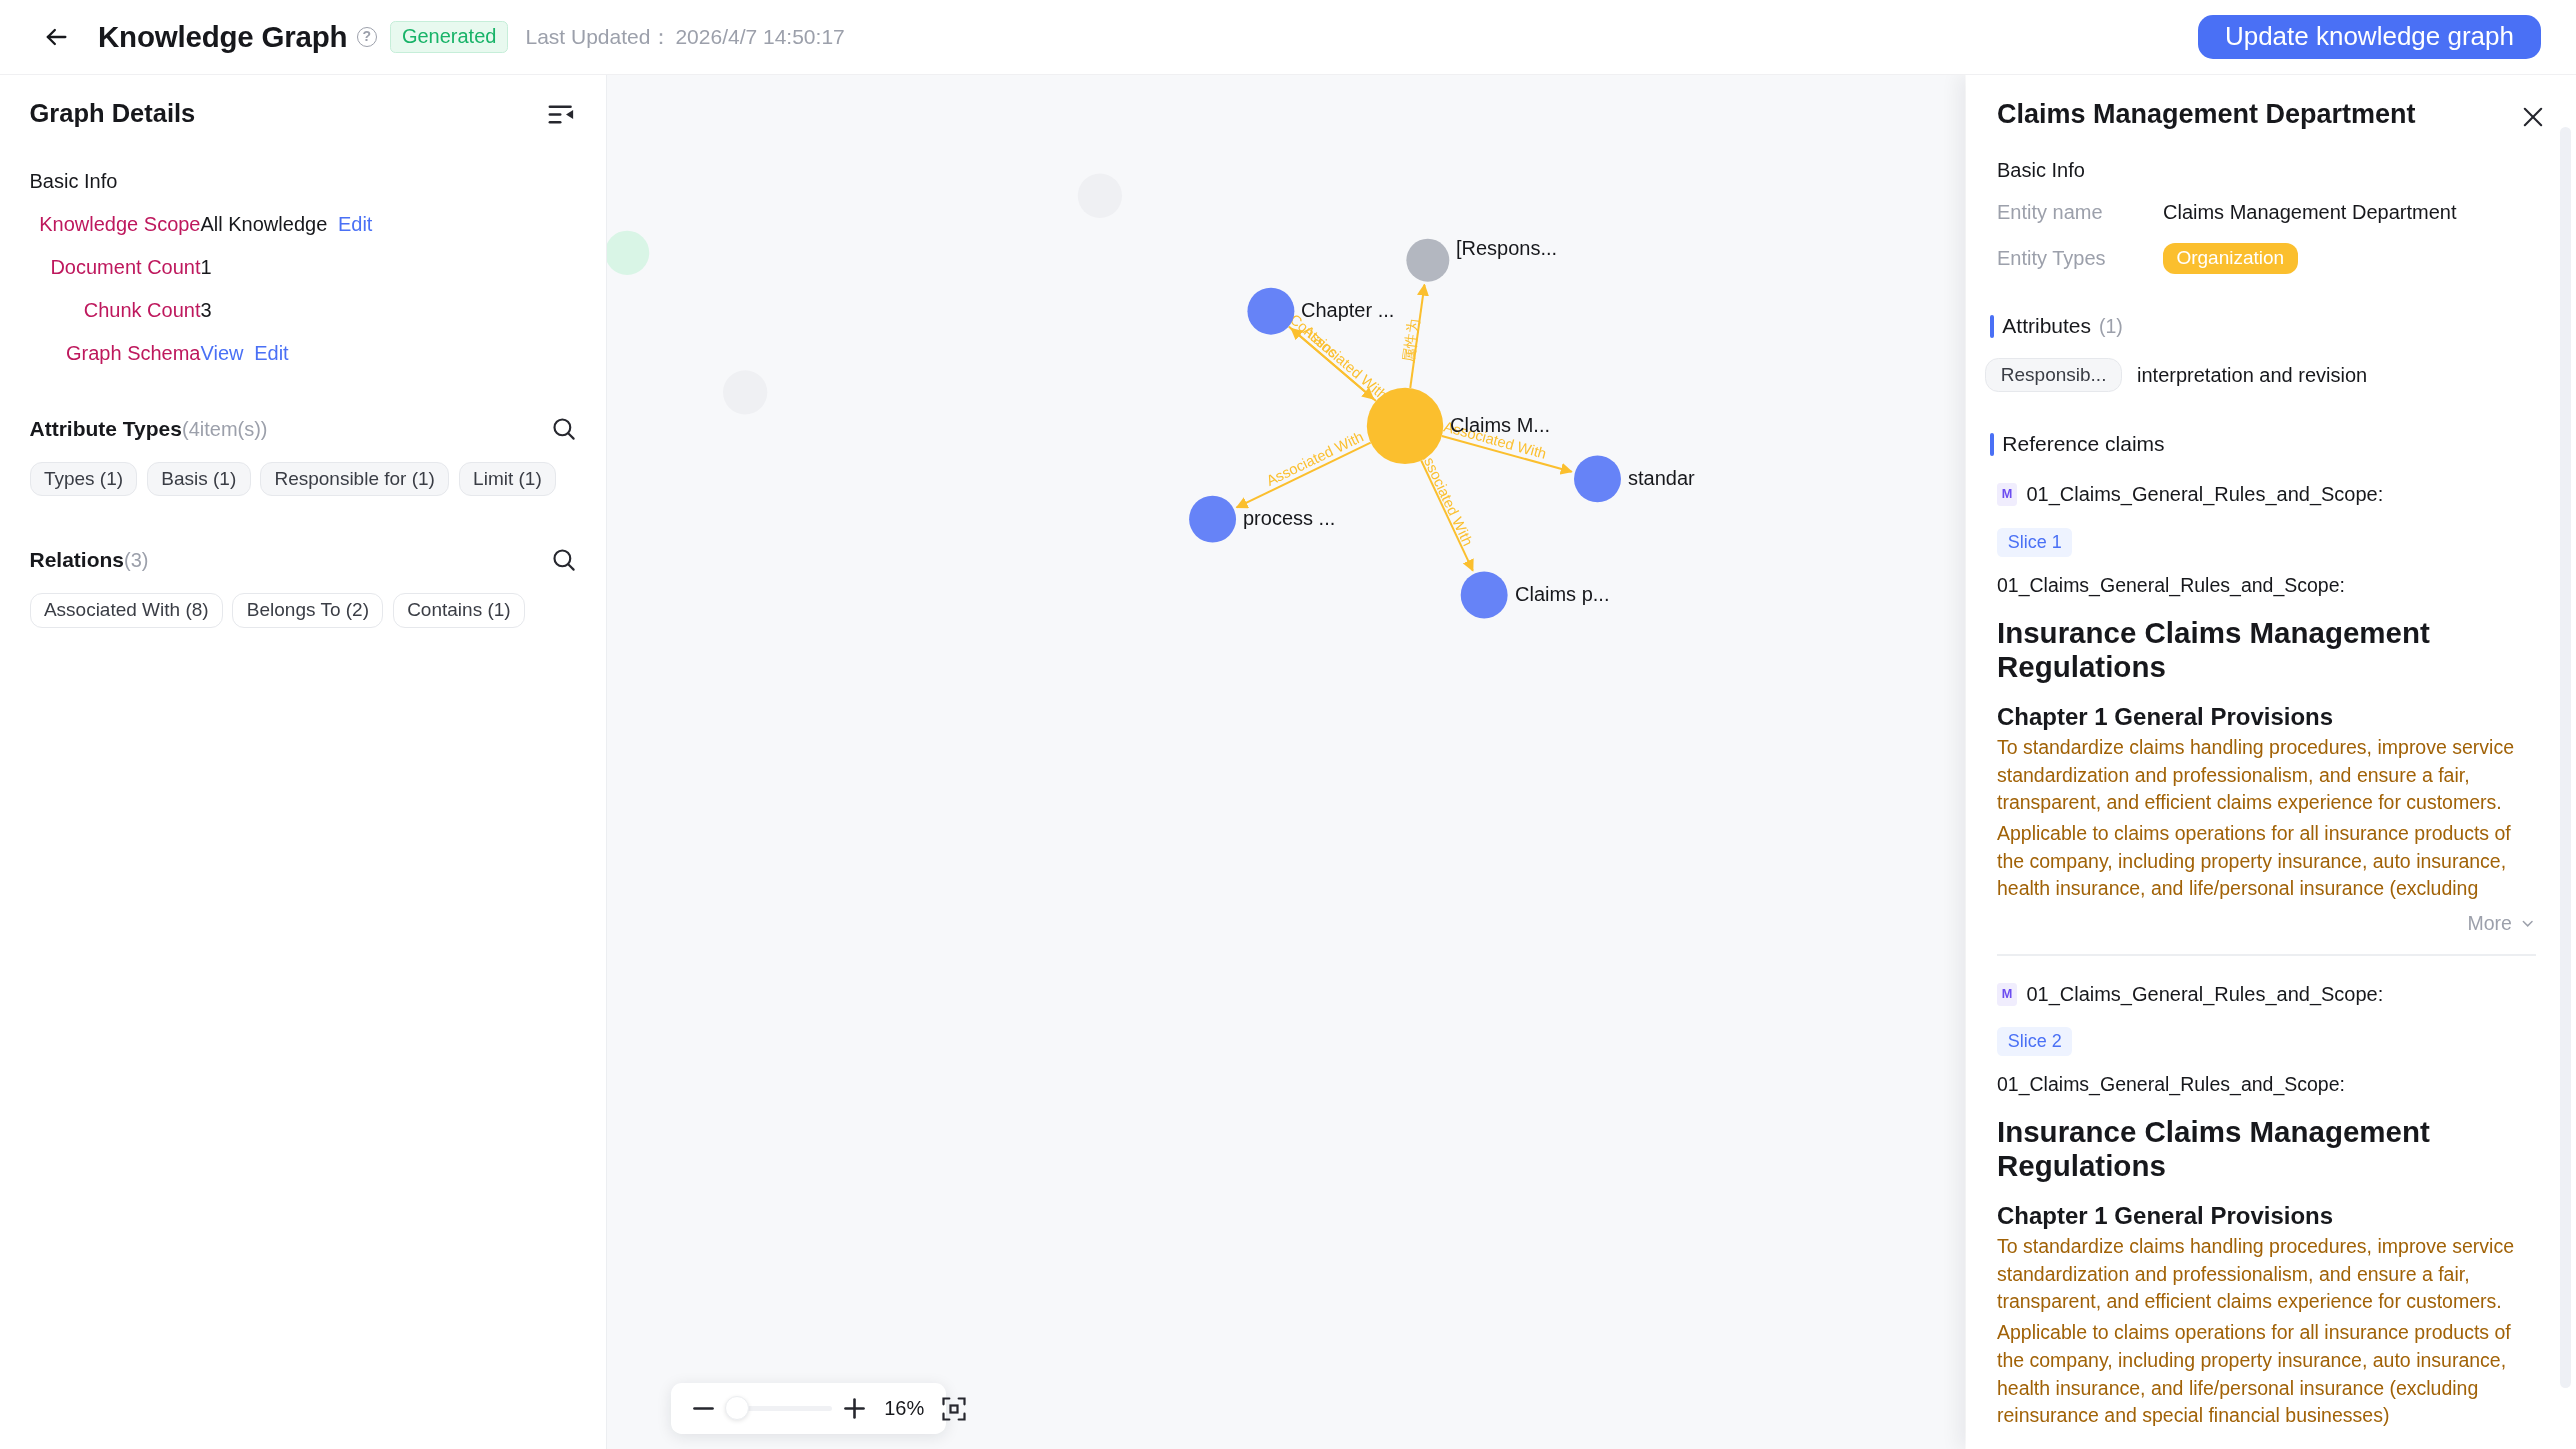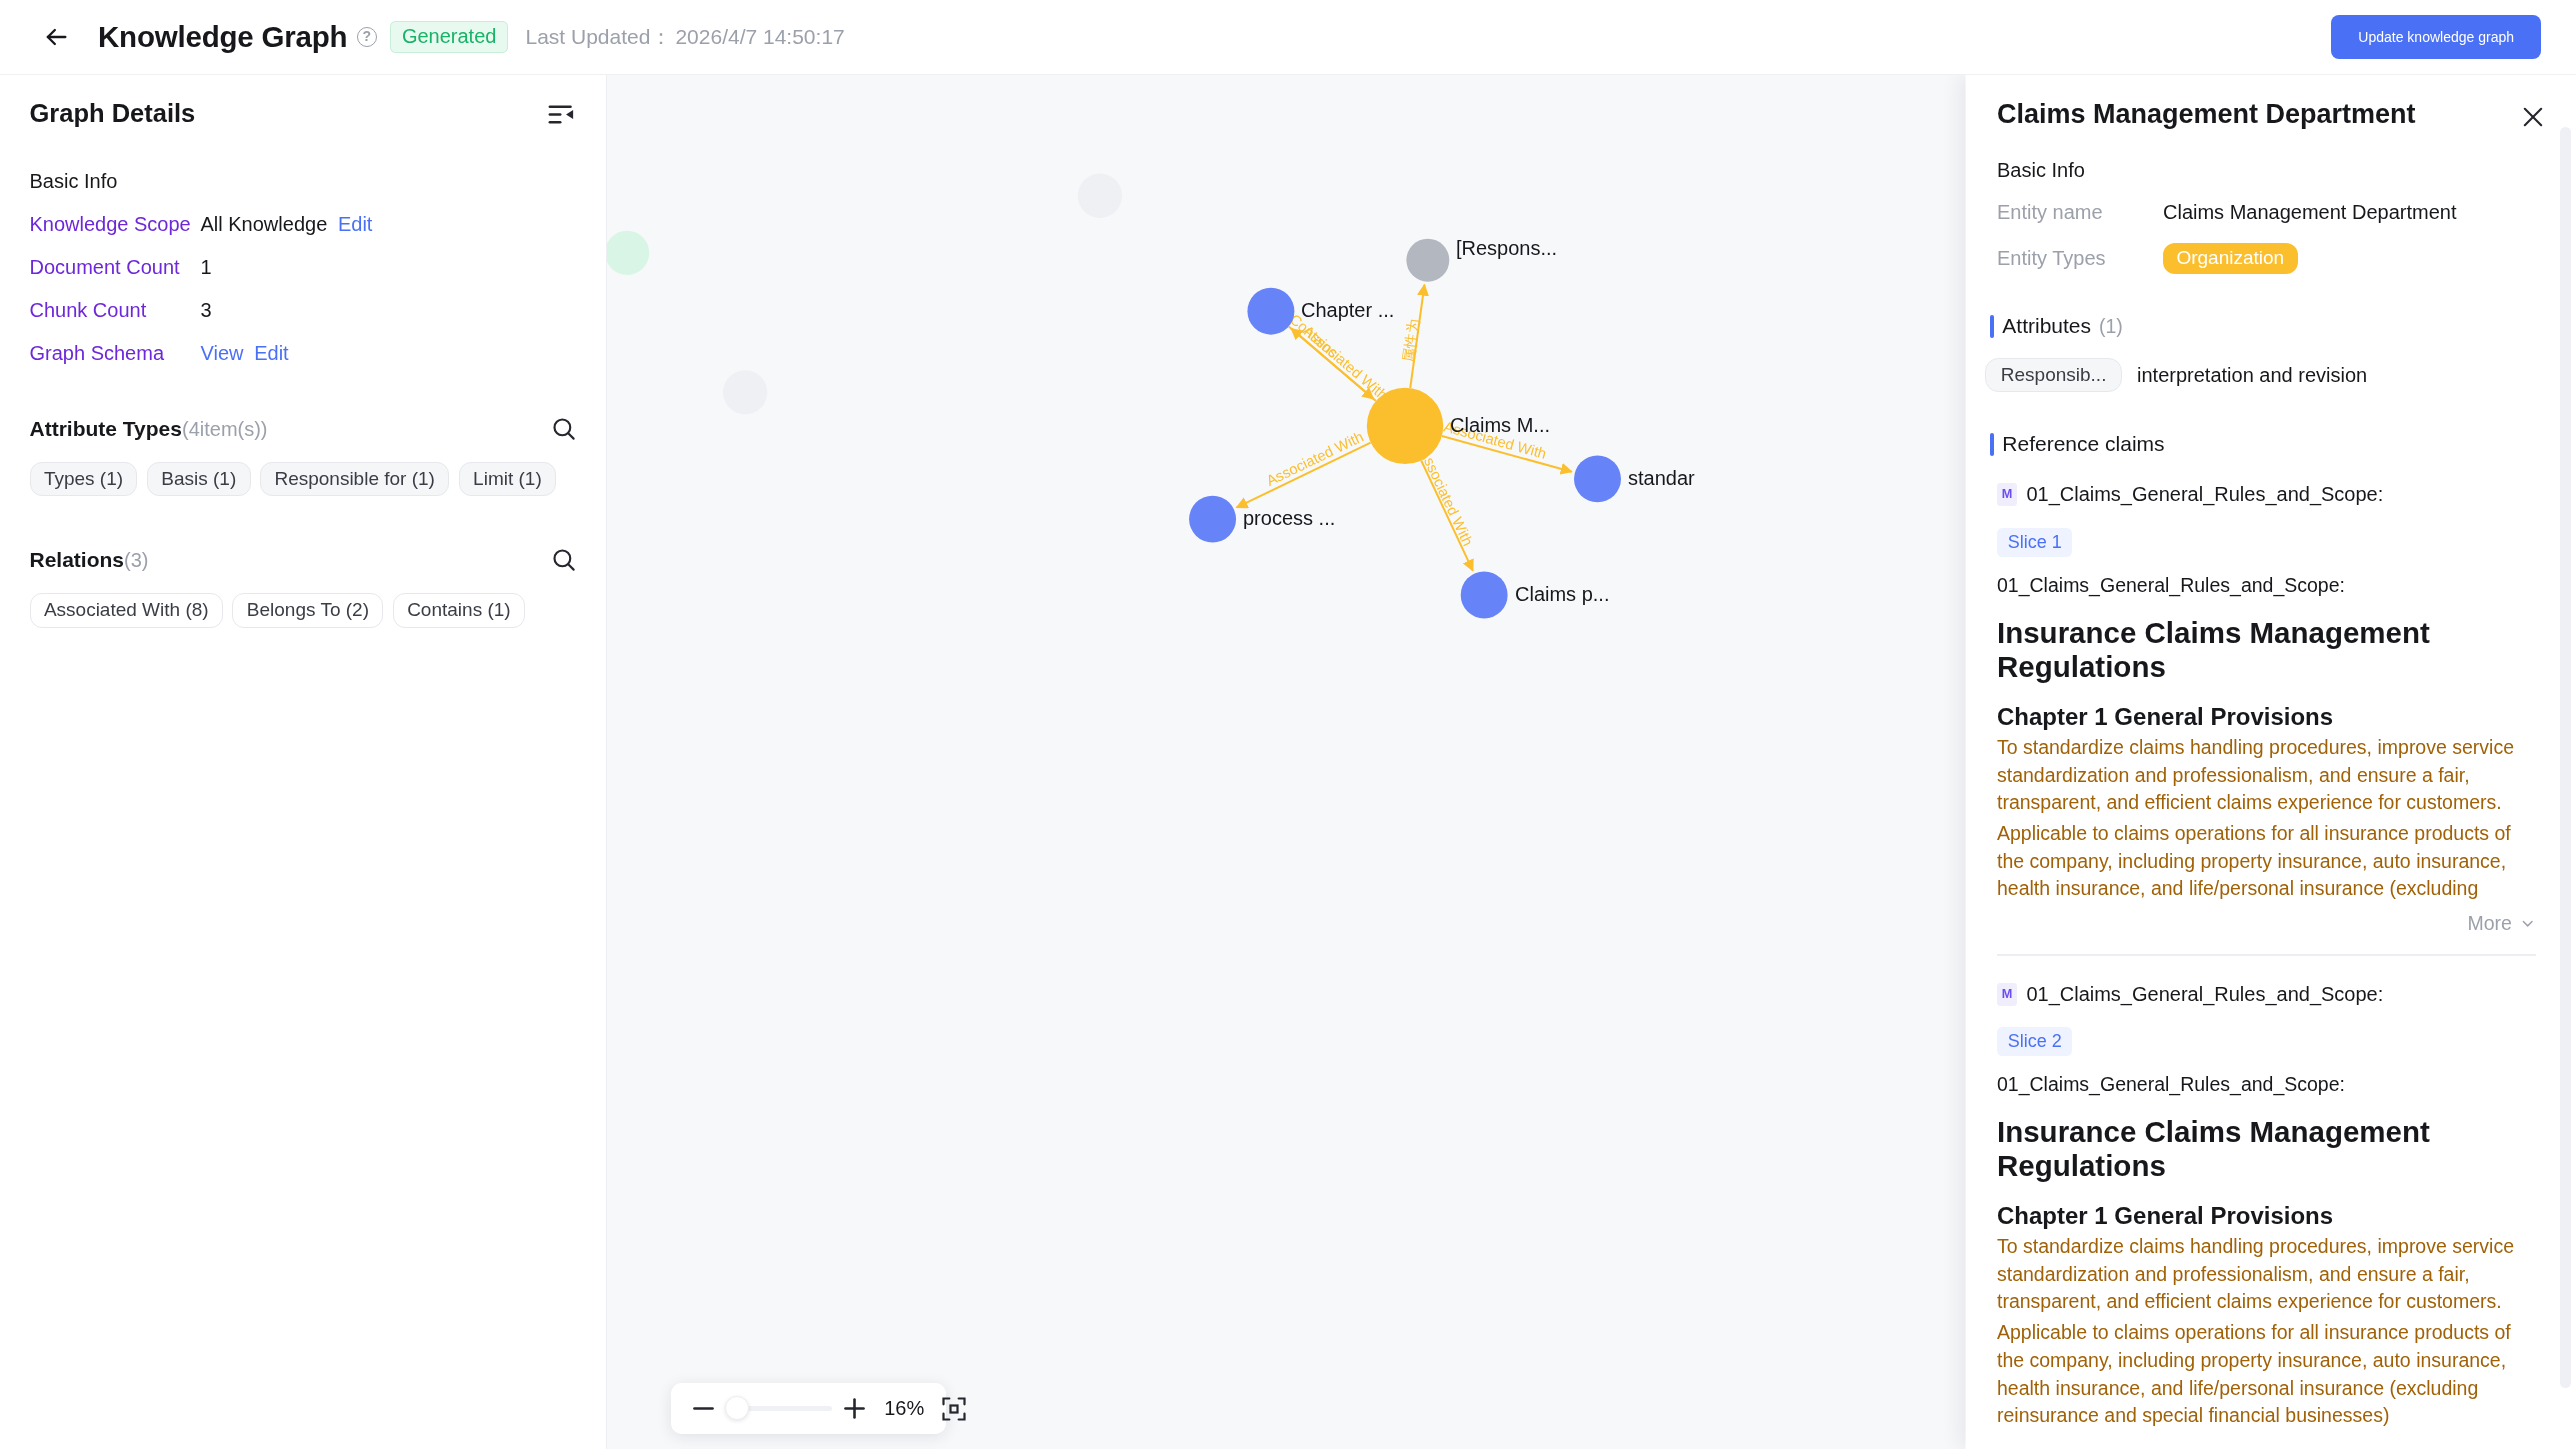--- a/index.html
+++ b/index.html
@@ -40,22 +40,22 @@
     background: #e8f9ef; border: 1.3px solid #c6eed9; border-radius: 5.4px;
     color: #18b368; font-size: 20px; line-height: 1;
   }
   #last-updated-label {
     margin-left: 17.4px; color: #9ca0ab; font-size: 21px; white-space: pre;
   }
   #last-updated-value { color: #9ca0ab; font-size: 21px; margin-left: 4px; }
   #update-btn {
     position: absolute; right: 35px; top: 14.8px;
     height: 44px; padding: 0 27px;
-    background: #4a70f5; color: #ffffff; border: none; border-radius: 8px;
-    font-size: 14px; font-family: inherit; cursor: pointer;
+    background: #4a70f5; color: #ffffff; border: none; border-radius: 15px;
+    font-size: 26px; font-family: inherit; cursor: pointer;
     display: flex; align-items: center;
   }
 
   
   #sidebar {
     position: absolute; top: 75px; left: 0; width: 607px; height: 1374px;
     background: #ffffff; border-right: 1.3px solid #eceef1;
     z-index: 30;
   }
   #sidebar-header {
@@ -66,21 +66,21 @@
   #collapse-icon { width: 31px; height: 31px; cursor: pointer; }
 
   .sb-section-label {
     padding-left: 29.5px; margin-top: 40px;
     font-size: 20px; color: #17181c;
   }
   .kv-row {
     display: flex; align-items: baseline;
     padding-left: 29.5px; margin-top: 20px;
   }
-  .kv-key { width: 171px; color: #6d28d9; font-size: 20px; flex: 0 0 auto; }
+  .kv-key { width: 171px; color: #be185d; font-size: 20px; flex: 0 0 auto; text-align: right; }
   .kv-val { color: #17181c; font-size: 20px; }
   .kv-link { color: #4a70f5; font-size: 20px; cursor: pointer; margin-left: 10.7px; }
 
   .sb-block { padding: 0 29.5px; }
   .sb-block-head {
     display: flex; align-items: center; justify-content: space-between;
     margin-top: 50px;
   }
   .sb-block-title { font-size: 21px; font-weight: 700; color: #17181c; }
   .sb-block-count { font-size: 20px; font-weight: 400; color: #9ca0ab; }

